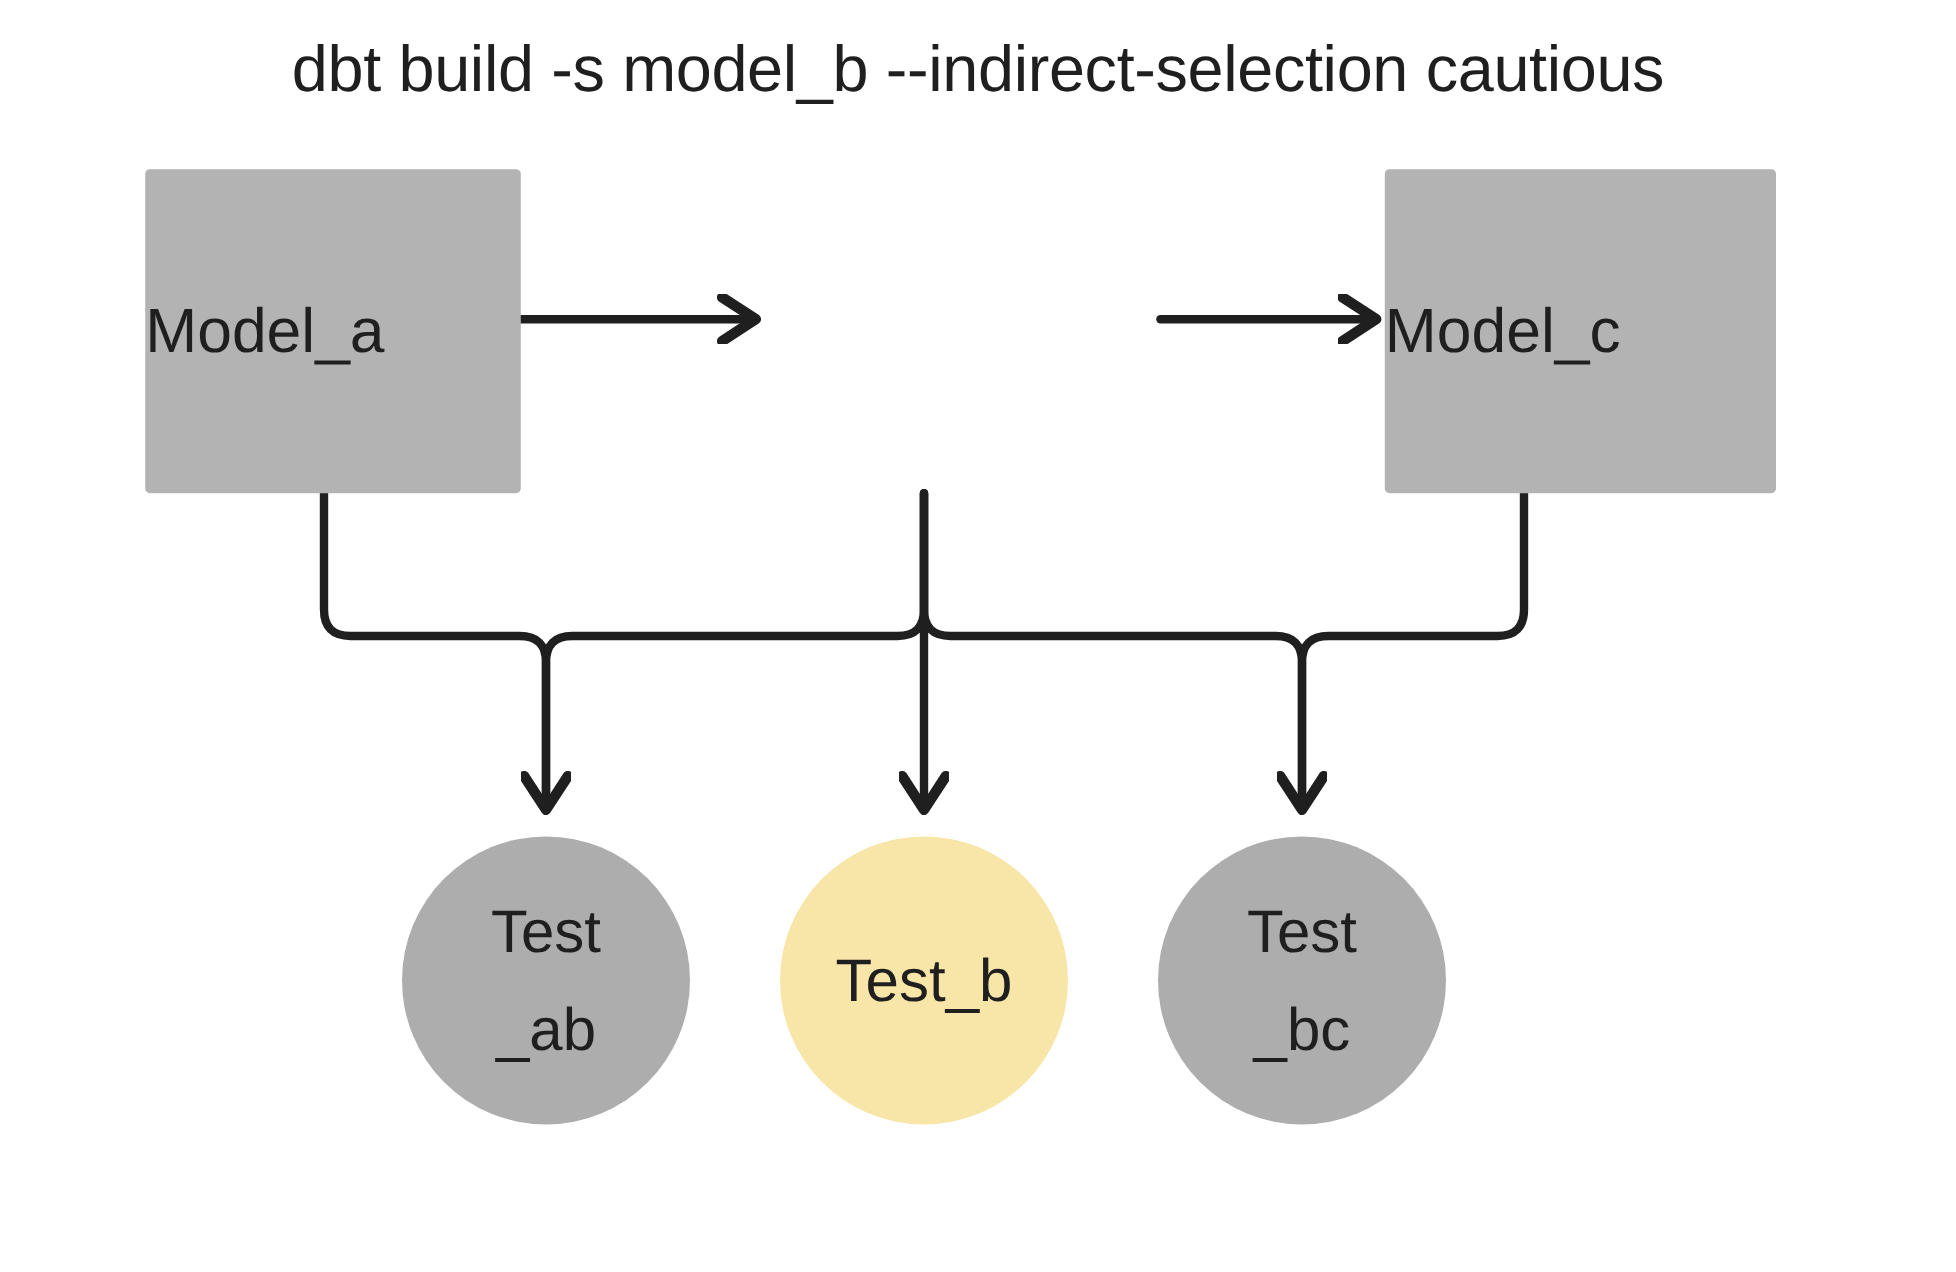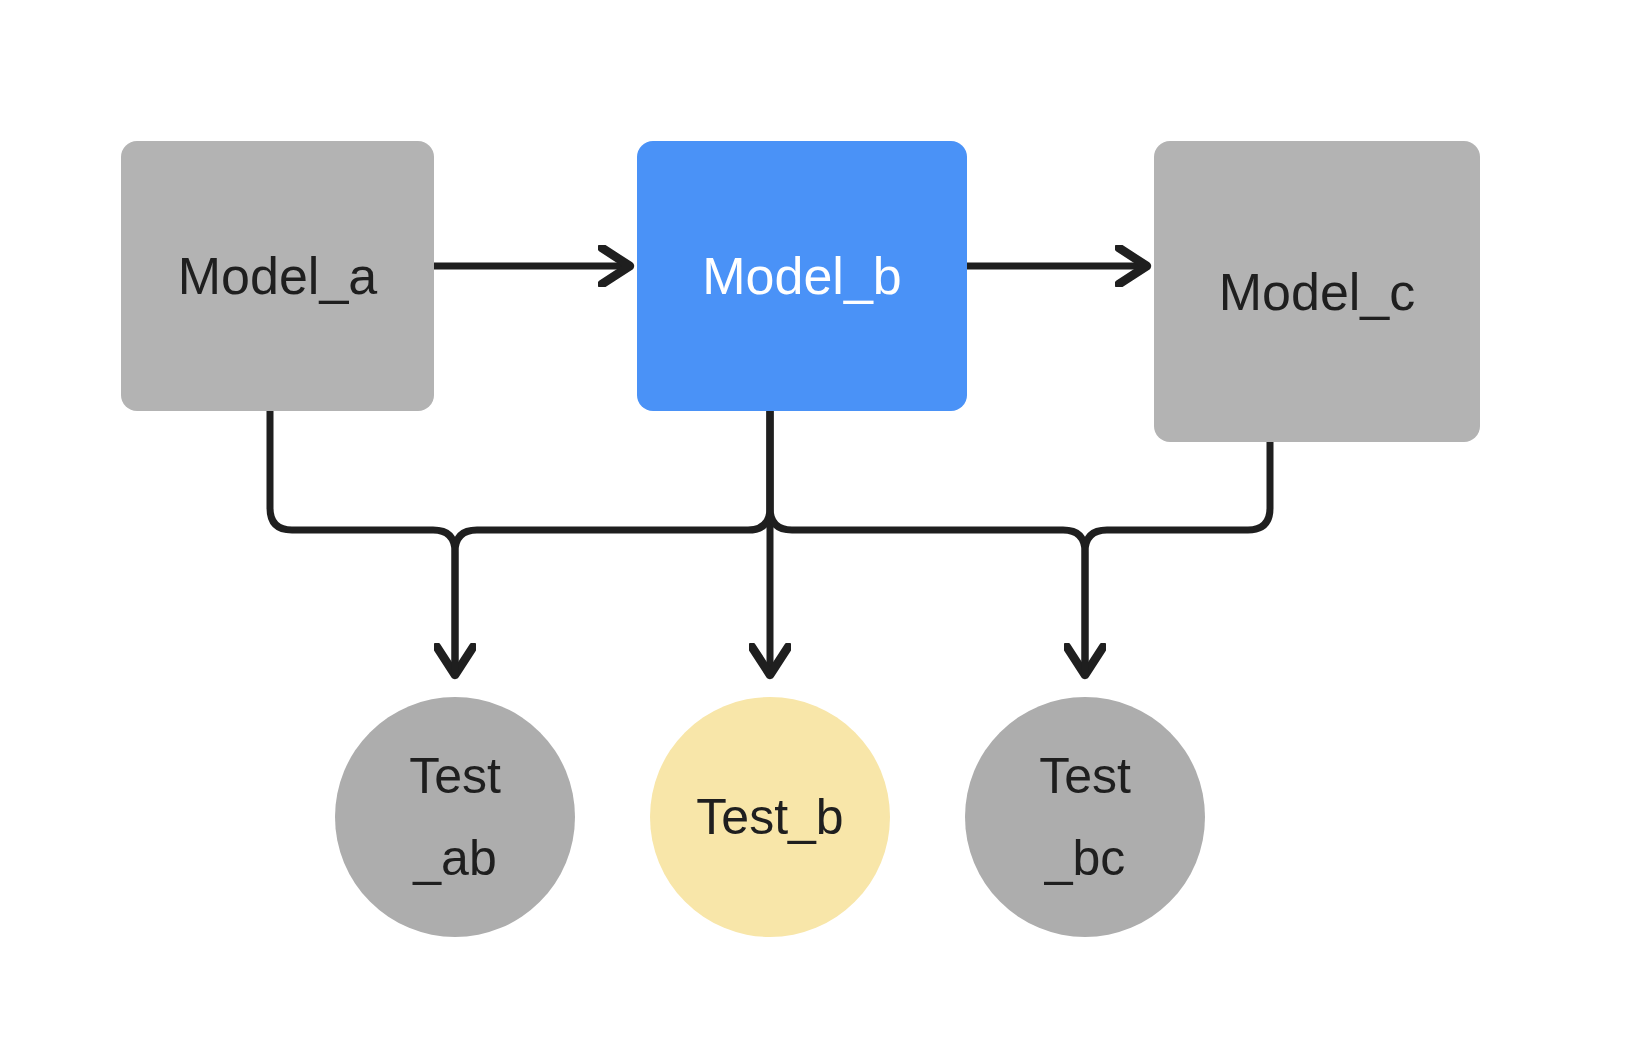--- a/index.html
+++ b/index.html
@@ -34,24 +34,24 @@
     width: 1630px;
     text-align: center;
     font-size: 54px;
     line-height: 64px;
     color: #1f1f1f;
     letter-spacing: -0.3px;
     white-space: nowrap;
   }
   .node-box {
     position: absolute;
-    border-radius: 16px;
+    border-radius: 4px;
     display: flex;
     align-items: center;
-    justify-content: center;
+    justify-content: flex-start;
     box-sizing: border-box;
   }
   .node-box .node-label {
     font-size: 52px;
     line-height: 56px;
     white-space: nowrap;
   }
   .node-circle {
     position: absolute;
     border-radius: 50%;
@@ -67,20 +67,21 @@
     white-space: pre-line;
   }
   .lbl-dark  { color: #1f1f1f; }
   .lbl-light { color: #ffffff; }
 </style>
 </head>
 <body>
 
 <div id="canvas">
 
+  <div class="title">dbt build -s model_b --indirect-selection cautious</div>
 
   <svg id="edges" viewBox="0 0 1630 1060" xmlns="http://www.w3.org/2000/svg">
     <defs>
       <marker id="arrowhead" markerWidth="6" markerHeight="6" refX="4.2" refY="3" orient="auto" markerUnits="strokeWidth">
         <path d="M0.6,0.4 L4.6,3 L0.6,5.6" fill="none" stroke="#1f1f1f" stroke-width="1.25" stroke-linecap="round" stroke-linejoin="round"></path>
       </marker>
     </defs>
 
     <g fill="none" stroke="#1f1f1f" stroke-width="7" stroke-linecap="round" stroke-linejoin="round">
 
@@ -97,25 +98,22 @@
       <path d="M 770 411 L 770 508 Q 770 530 792 530 L 1063 530 Q 1085 530 1085 552 L 1085 672" marker-end="url(#arrowhead)"></path>
 
       <path d="M 1270 411 L 1270 508 Q 1270 530 1248 530 L 1107 530 Q 1085 530 1085 552 L 1085 672"></path>
     </g>
   </svg>
 
   <div class="node-box" style="left:121px; top:141px; width:313px; height:270px; background:#b3b3b3;">
     <span class="node-label lbl-dark">Model_a</span>
   </div>
 
-  <div class="node-box" style="left:637px; top:141px; width:330px; height:270px; background:#4a92f7;">
-    <span class="node-label lbl-light">Model_b</span>
-  </div>
 
-  <div class="node-box" style="left:1154px; top:141px; width:326px; height:301px; background:#b3b3b3;">
+  <div class="node-box" style="left:1154px; top:141px; width:326px; height:270px; background:#b3b3b3;">
     <span class="node-label lbl-dark">Model_c</span>
   </div>
 
   <div class="node-circle" style="left:335px; top:697px; width:240px; height:240px; background:#adadad;">
     <span class="node-label lbl-dark">Test
 _ab</span>
   </div>
 
   <div class="node-circle" style="left:650px; top:697px; width:240px; height:240px; background:#f8e6a9;justify-content:center;">
     <span class="node-label lbl-dark">Test_b</span>

